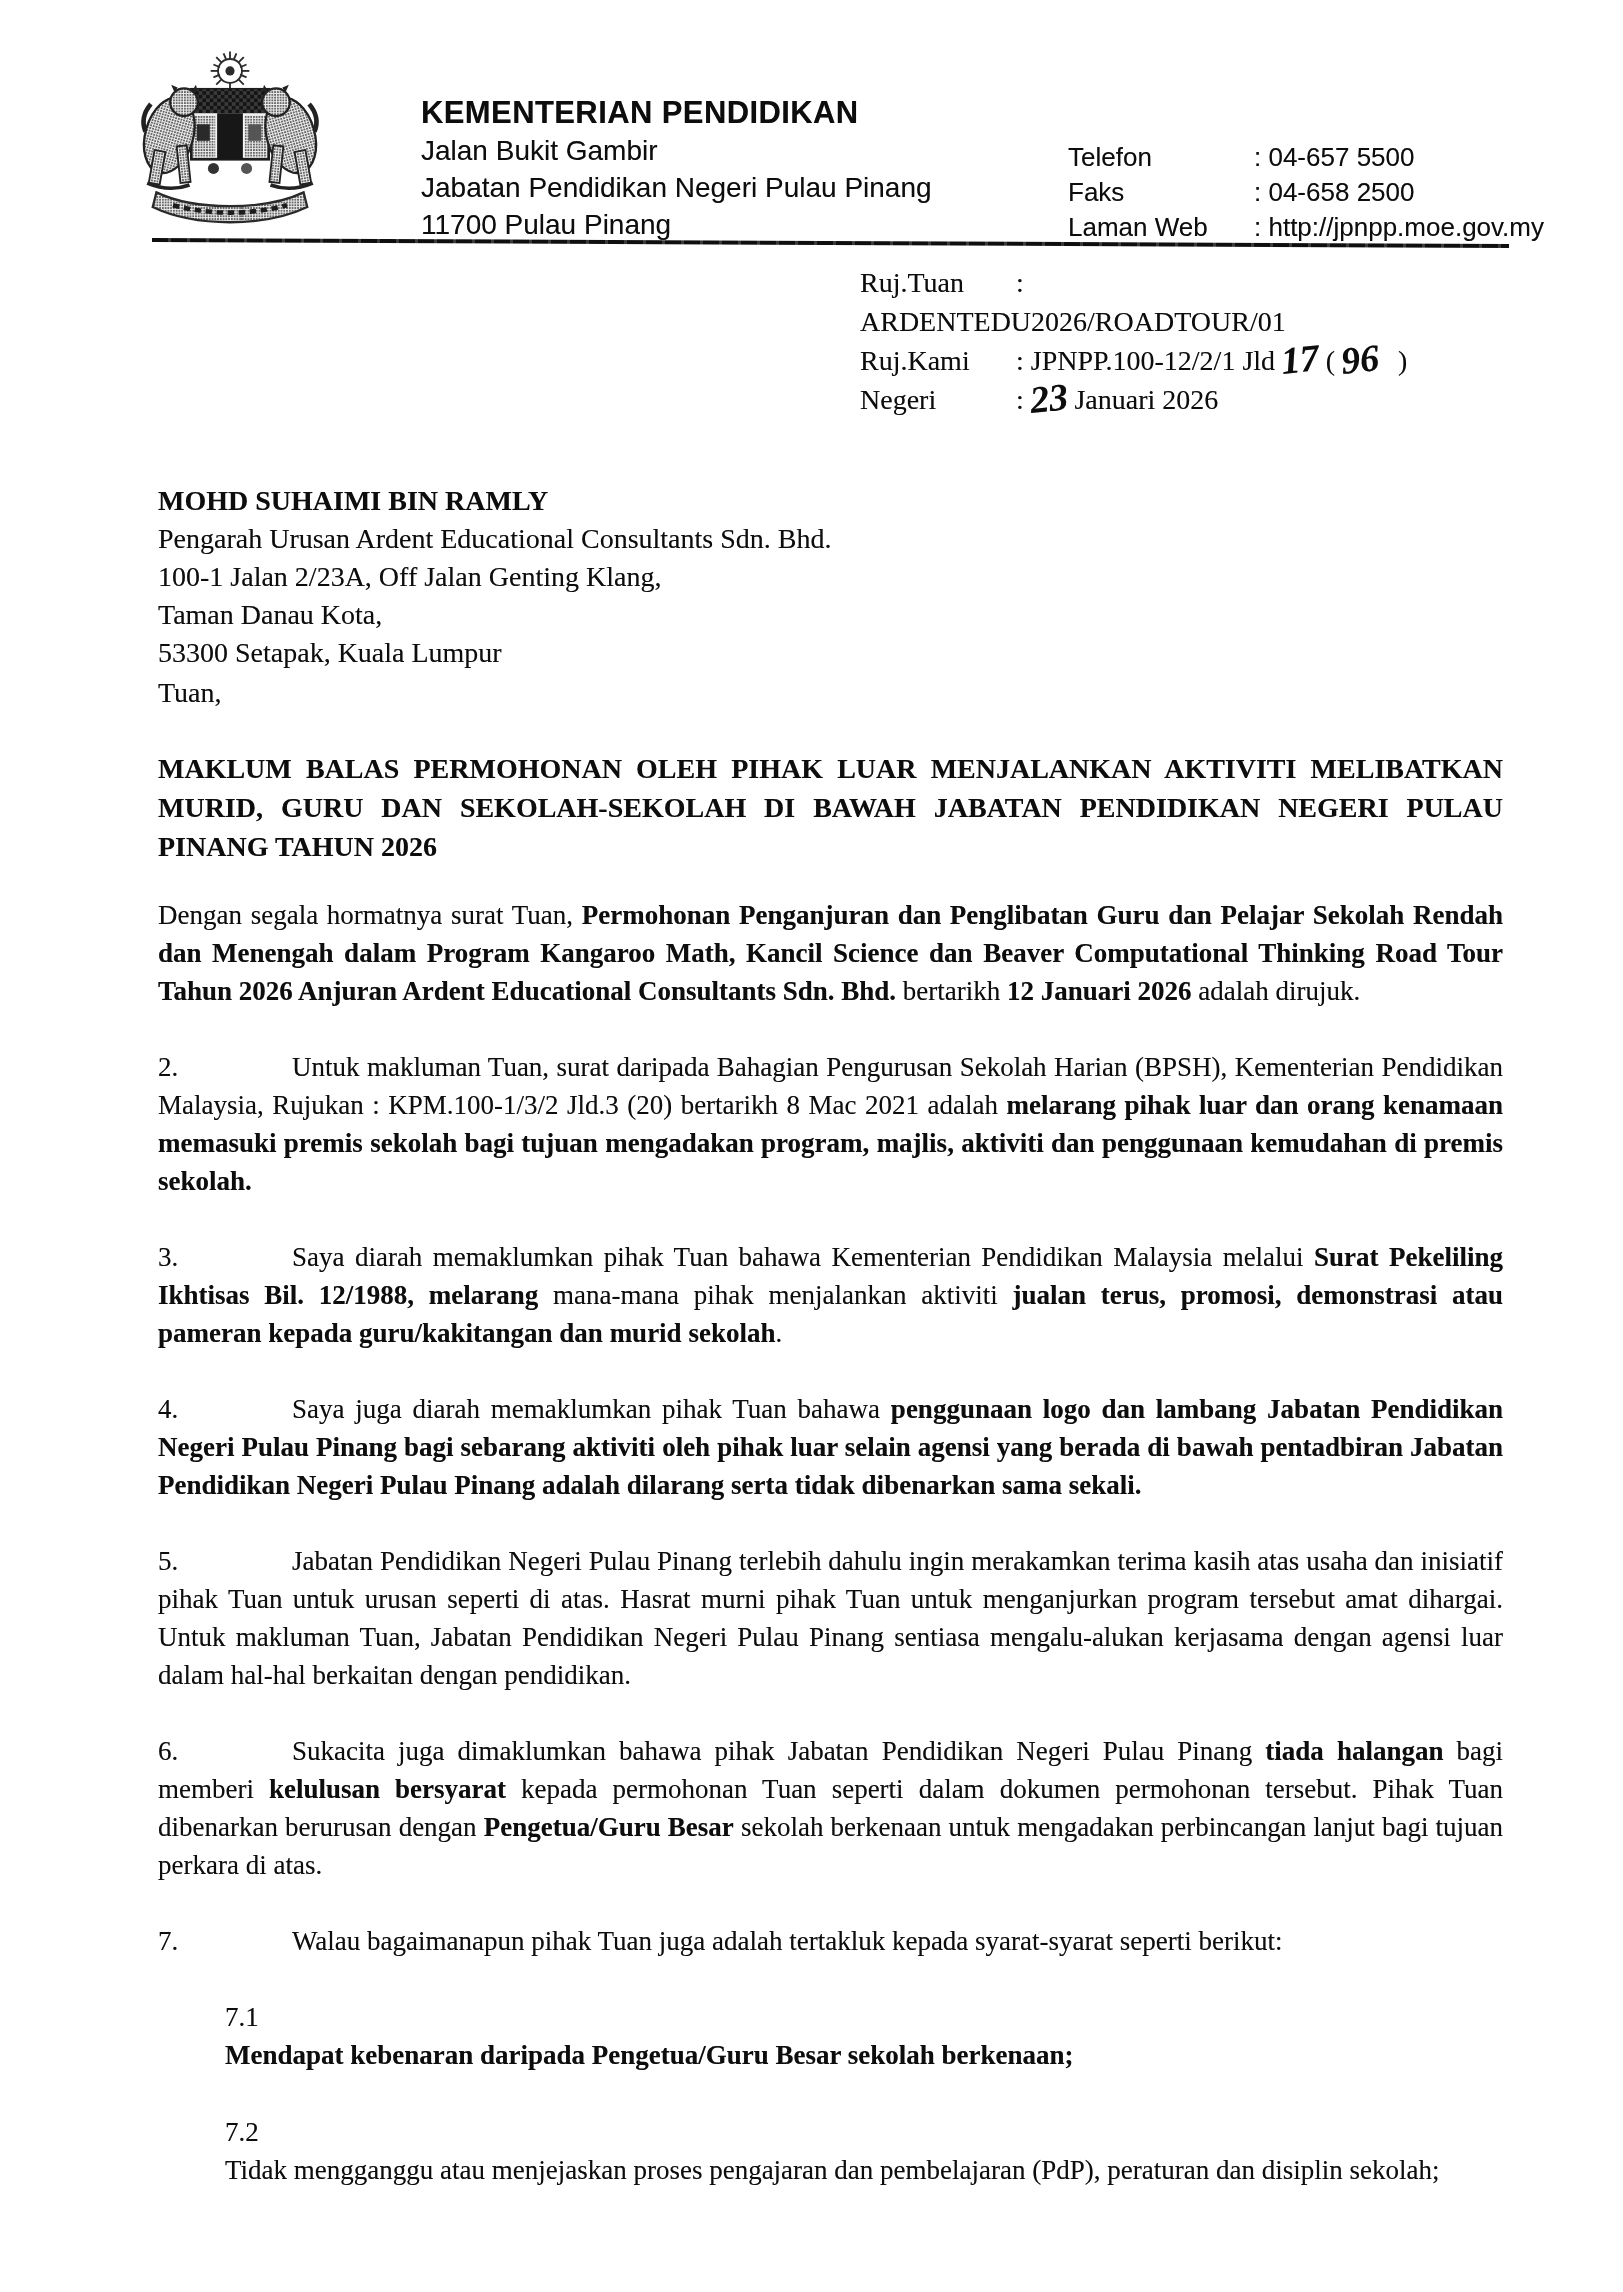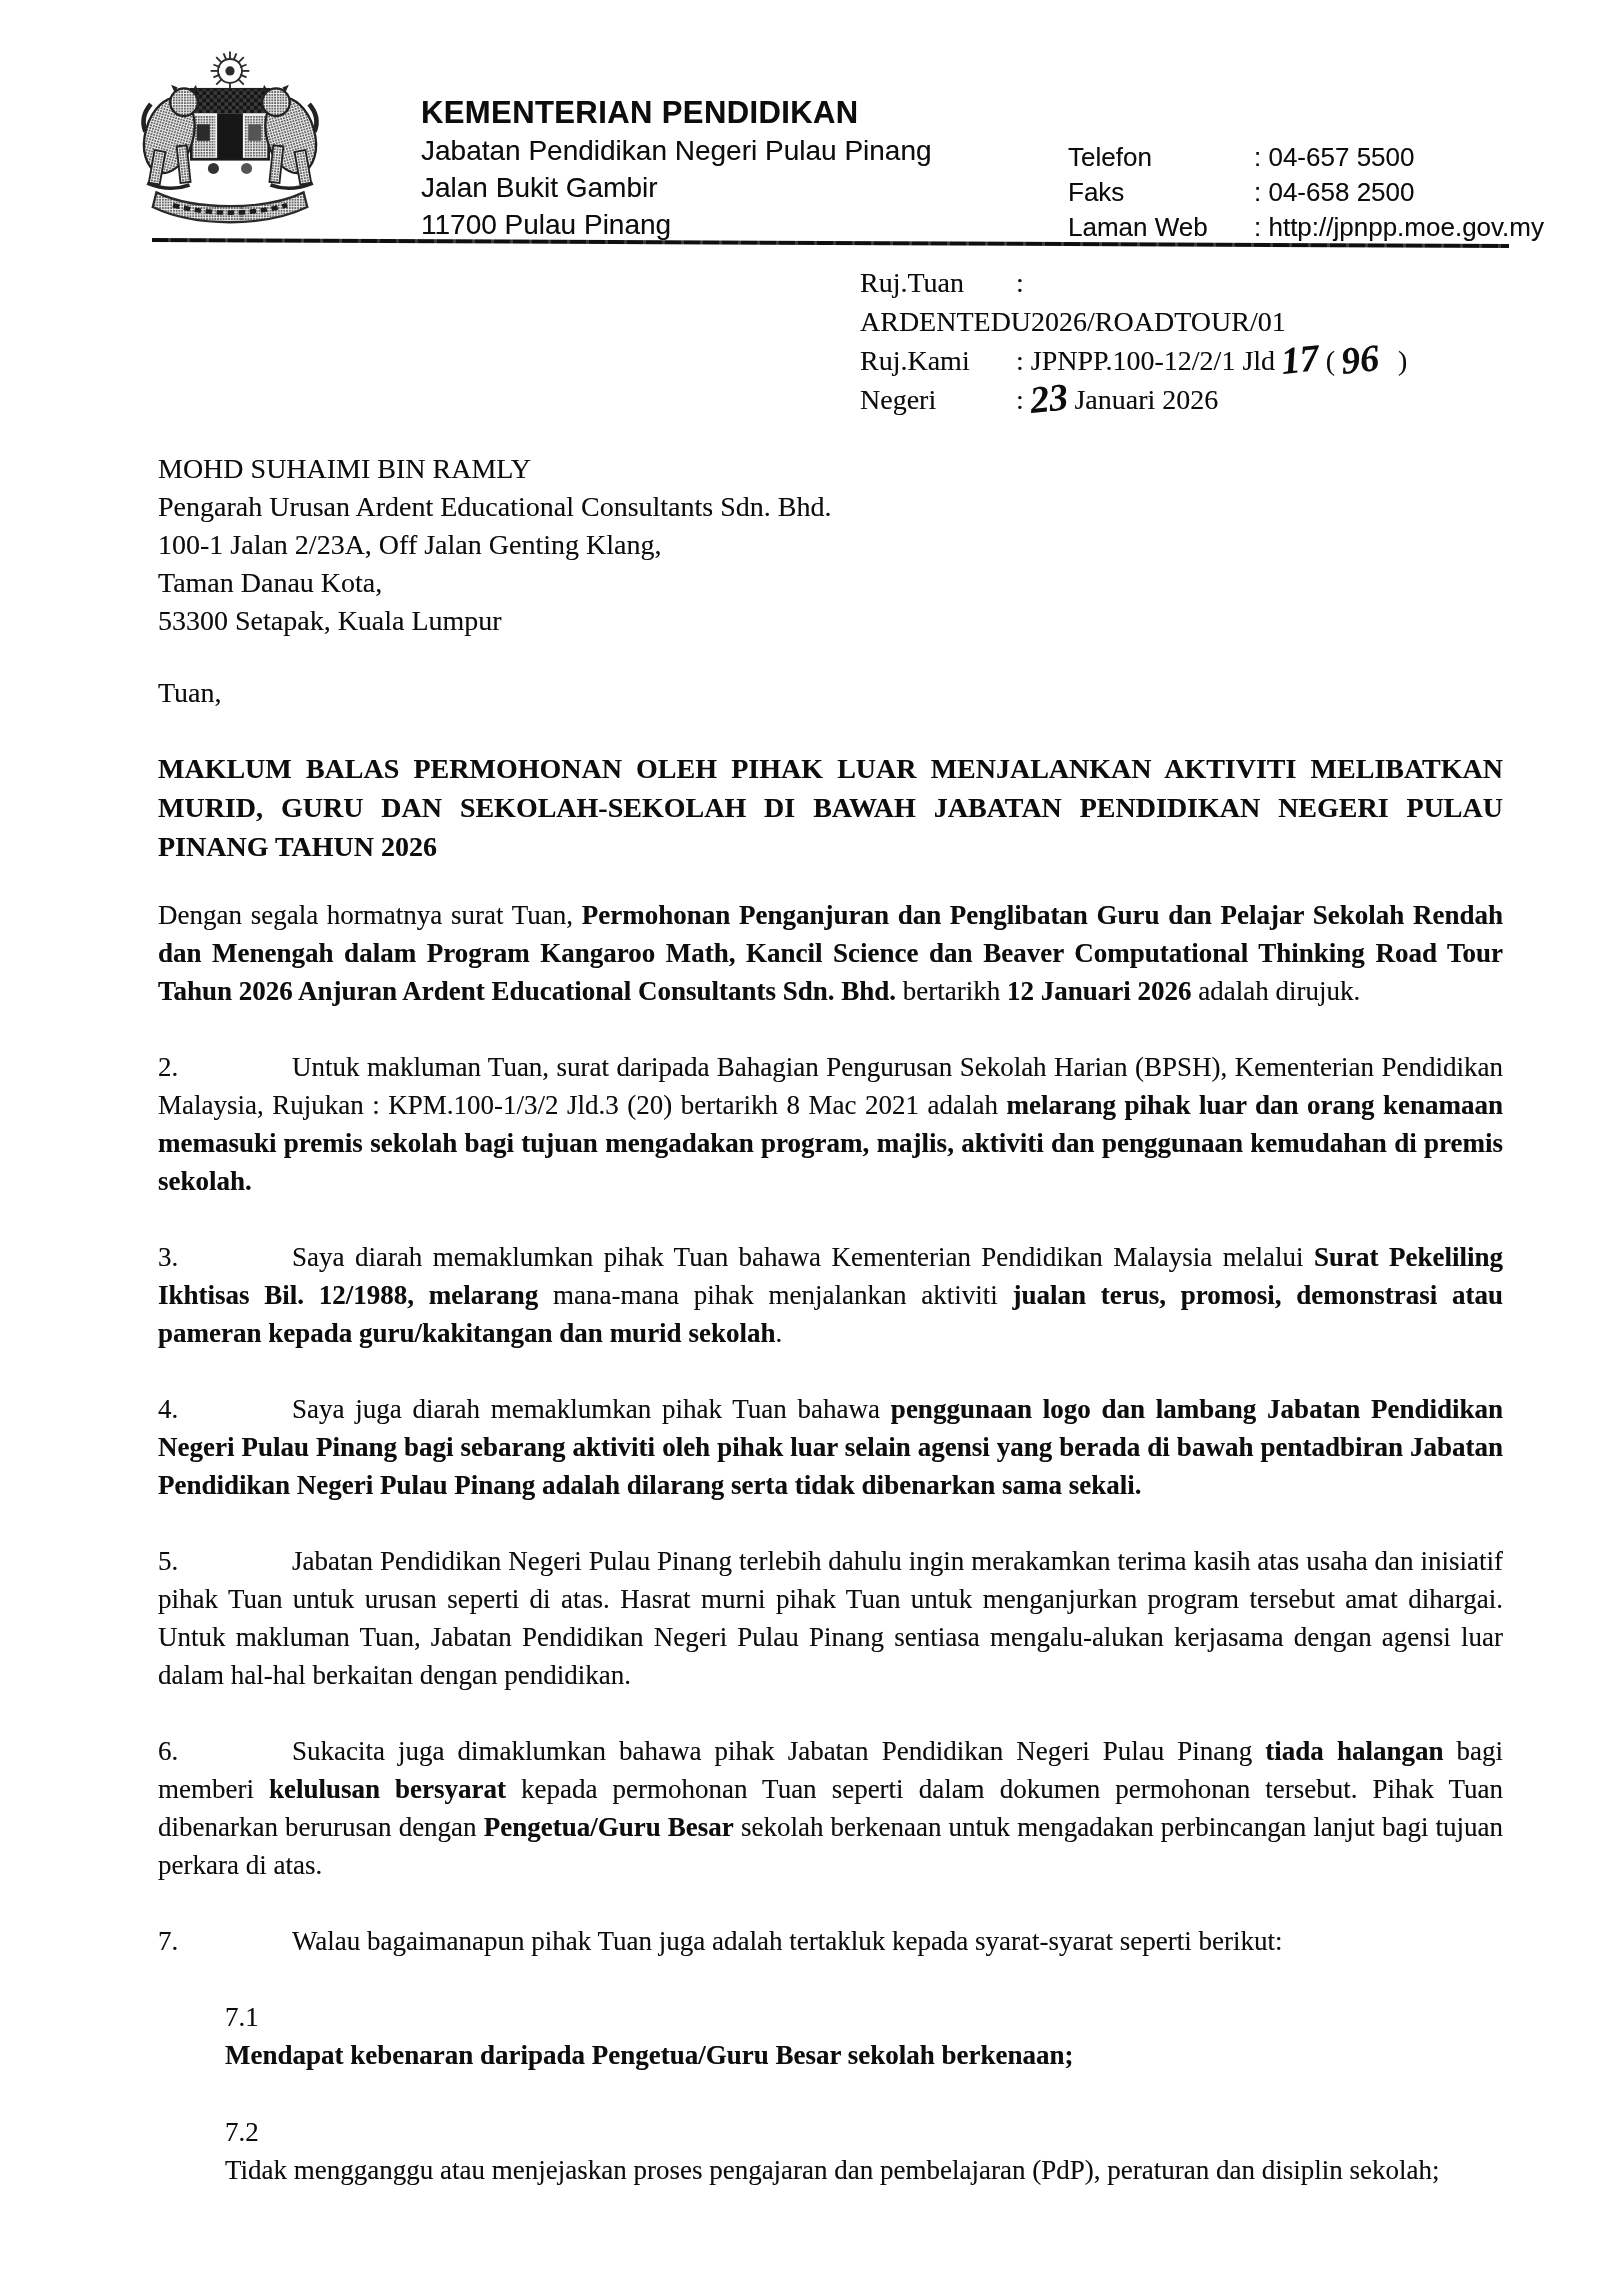--- a/index.html
+++ b/index.html
@@ -21,21 +21,21 @@
     background:repeating-linear-gradient(90deg,#0f0f0f 0 16px,#3a3a3a 16px 19px);
     transform:rotate(0.25deg);}
   
   .refs{position:absolute;left:860px;top:263px;font-size:28px;line-height:39px;}
   .ref-label{display:inline-block;width:156px;}
   .hand{font-style:italic;font-weight:bold;font-size:38px;display:inline-block;
     transform:rotate(-6deg);margin:0 6.3px;position:relative;top:1.8px;line-height:0;}
   .pclose{margin-left:12.5px;}
   
   .recipient{position:absolute;left:158px;top:450px;font-size:28px;line-height:38px;}
-  .recipient-name{font-weight:normal;}
+  .recipient-name{font-weight:bold;margin-top:32px;}
   .salutation{position:absolute;left:158px;top:677px;font-size:28px;}
   .subject{position:absolute;left:158px;top:749px;width:1345px;font-weight:bold;
     font-size:28px;line-height:39px;text-align:justify;}
   .body-text{position:absolute;left:158px;top:896px;width:1345px;font-size:27px;line-height:38px;}
   .para{text-align:justify;margin:0 0 38px 0;}
   .pnum{display:inline-block;width:134px;}
   .bold{font-weight:bold;}
   .sub{display:flex;margin:0 0 39px 67px;flex-direction:column;}
   .snum{width:80px;flex:none;}
   .stext{flex:1;text-align:justify;}
@@ -121,22 +121,22 @@
       <g>
         <path d="M30,158 C72,178 148,178 190,158 L194,174 C148,196 72,196 26,174 Z" fill="url(#dither)" stroke="#2a2a2a" stroke-width="2.5"></path>
         <path d="M48,172 q62,16 124,0" stroke="#1c1c1c" stroke-width="5" stroke-dasharray="7 5" fill="none"></path>
       </g>
     </svg>
   </div>
 
   <div class="ministry">
     <div class="ministry-name">KEMENTERIAN PENDIDIKAN</div>
     <div>
+        <div class="addr-line">Jalan Bukit Gambir</div>
         <div class="addr-line">Jabatan Pendidikan Negeri Pulau Pinang</div>
-        <div class="addr-line">Jalan Bukit Gambir</div>
         <div class="addr-line">11700 Pulau Pinang</div>
       </div>
   </div>
 
   <div class="contact">
       <div class="contact-row"><span class="c-label">Telefon</span><span class="c-value">: 04-657 5500</span></div>
       <div class="contact-row"><span class="c-label">Faks</span><span class="c-value">: 04-658 2500</span></div>
       <div class="contact-row"><span class="c-label">Laman Web</span><span class="c-value">: http://jpnpp.moe.gov.my</span></div>
     </div>
 

